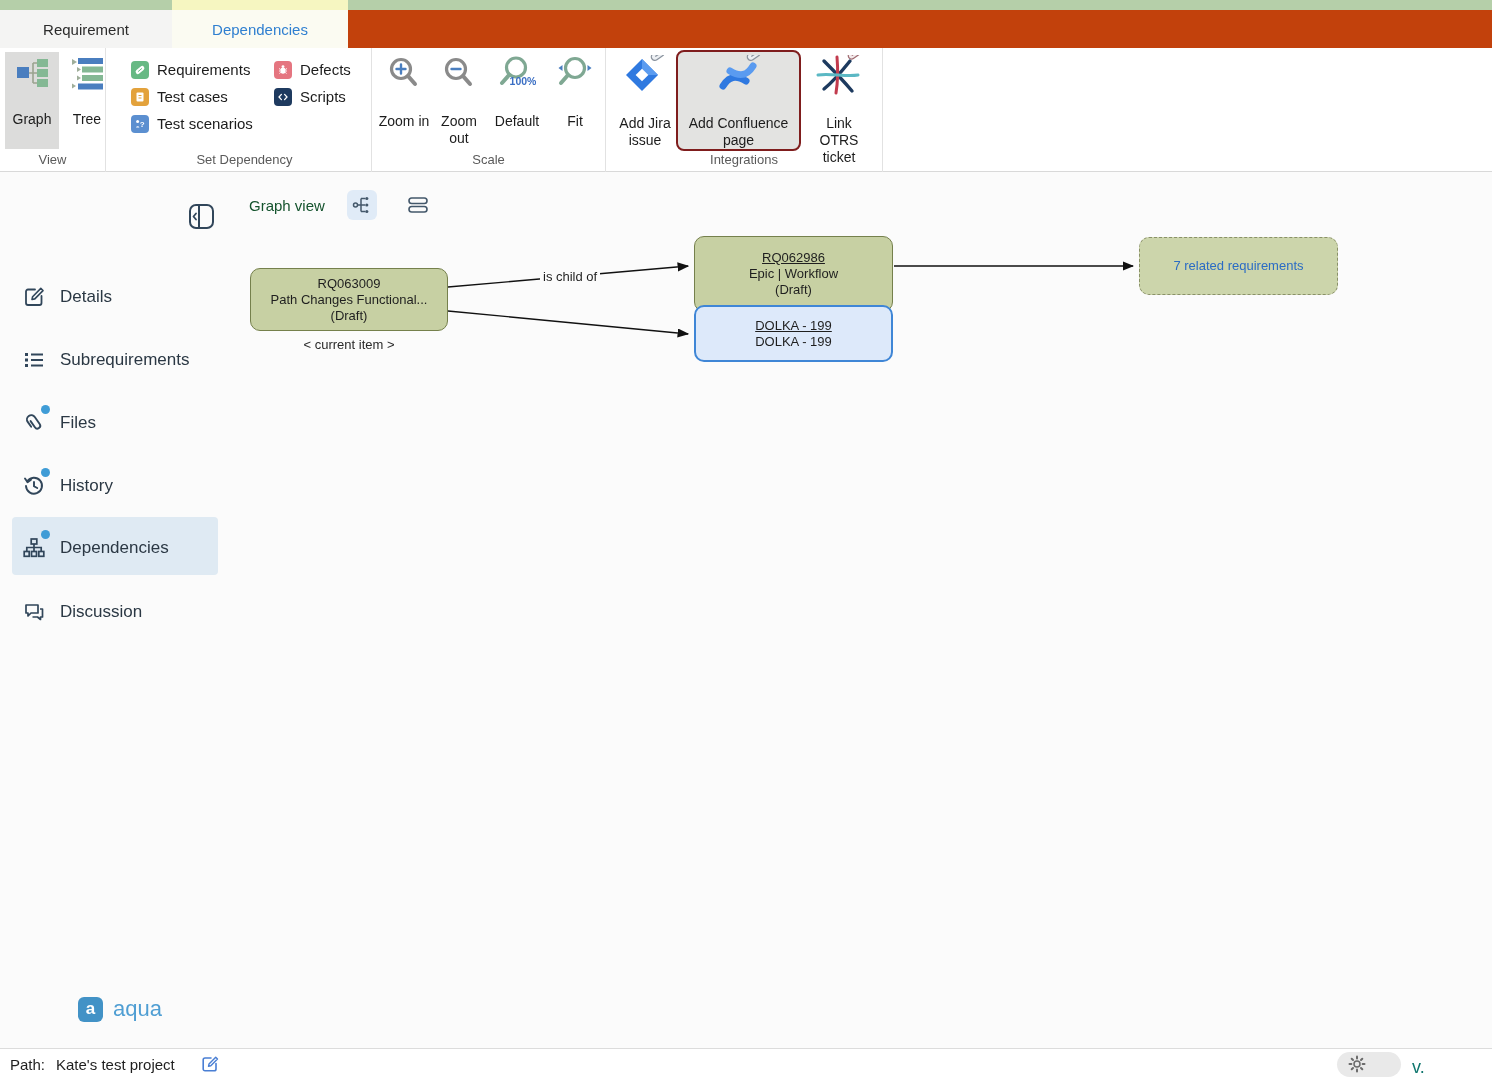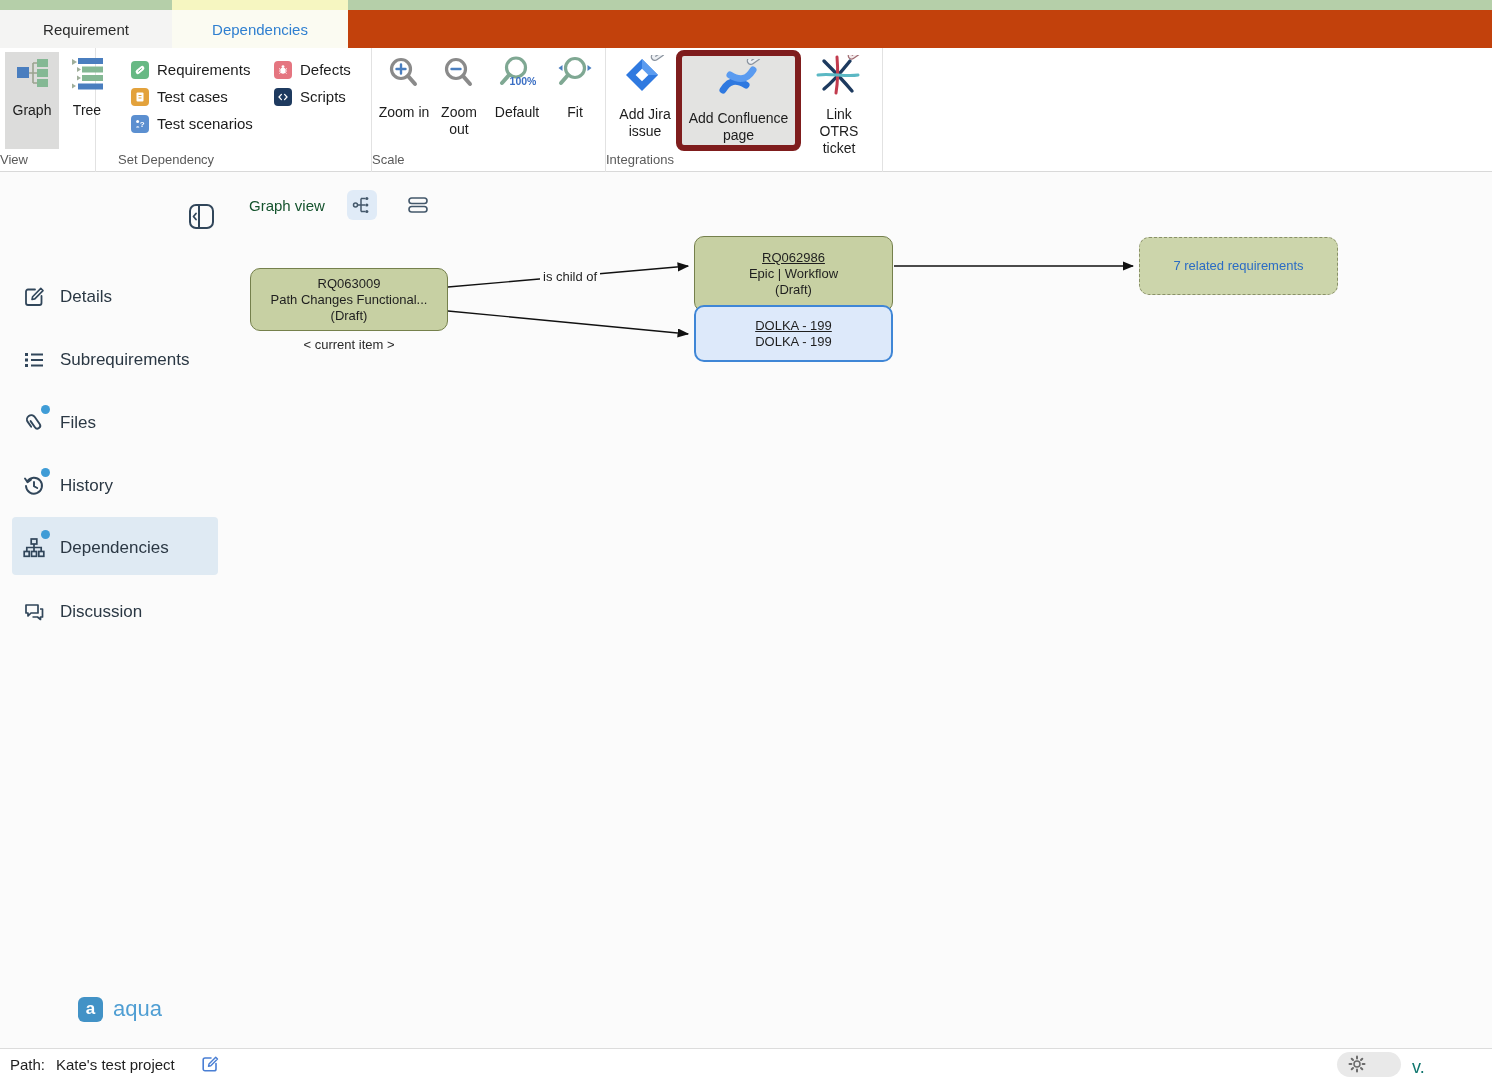--- a/index.html
+++ b/index.html
@@ -14,26 +14,26 @@
   .tab-glow { position:absolute; left:172px; top:0; width:176px; height:10px; background:#f6f6c1; }
   .tabstrip { position:absolute; left:0; top:10px; width:1492px; height:38px; background:#c2410c; }
   .tab { position:absolute; top:0; height:38px; display:flex; align-items:center; justify-content:center;
          font-size:15px; color:#2b2b2b; cursor:default; }
   .tab.req { left:0; width:172px; background:#f4f4f3; }
   .tab.dep { left:172px; width:176px; background:#fbfbf2; color:#2f7fd0; }
   
   .ribbon { position:absolute; left:0; top:48px; width:1492px; height:124px; background:#ffffff;
             border-bottom:1px solid #d9d9d9; }
   .rgroup { position:absolute; top:0; height:124px; border-right:1px solid #e2e2e2; }
-  .glabel { position:absolute; left:0; right:0; bottom:5px; font-size:13px; color:#5a5a5a; }
+  .glabel { position:absolute; left:0; right:0; bottom:5px; text-align:center; font-size:13px; color:#5a5a5a; }
   .rbtn { position:absolute; top:4px; height:97px; display:flex; flex-direction:column; align-items:center;
-          gap:7px; font-size:14px; color:#1c1c1c; text-align:center; line-height:17px; cursor:default; }
+          gap:16px; font-size:14px; color:#1c1c1c; text-align:center; line-height:17px; cursor:default; }
   .rbtn .ric { margin-top:3px; }
   .rbtn.sel { background:#dcdcdb; }
-  .rbtn.hl { border:6px solid #7f1d1d; border-radius:8px; background:#e3e3e1; top:2px; height:101px; }
+  .rbtn.hl { border:2px solid #7f1d1d; border-radius:8px; background:#e3e3e1; top:2px; height:101px; }
   .sditem { position:absolute; display:flex; gap:8px; font-size:15px; color:#1c1c1c;
             height:20px; cursor:default; white-space:nowrap; }
   .chip { width:18px; height:18px; border-radius:4px; display:inline-flex; align-items:center;
           justify-content:center; flex:0 0 18px; }
   
   .collapse-btn { position:absolute; left:188px; top:203px; width:27px; height:27px; cursor:pointer; }
   .viewlabel { position:absolute; left:249px; top:197px; font-size:15px; color:#14532d; }
   .toggle { position:absolute; width:30px; height:30px; border-radius:6px; display:flex; align-items:center;
             justify-content:center; cursor:pointer; }
   .toggle.on { background:#e0ebf7; }
@@ -79,21 +79,21 @@
     <div class="tab-glow"></div>
   </div>
 
   <div class="tabstrip">
     <div class="tab req">Requirement</div>
     <div class="tab dep">Dependencies</div>
   </div>
 
   <div class="ribbon">
 
-    <div class="rgroup" style="left:0;width:96px">
+    <div class="rgroup" style="left:0;width:106px">
       <div class="rbtn sel" style="left:5px;width:54px">
         <span class="ric">
           <svg width="36" height="36" viewBox="0 0 36 36">
             <path d="M15 18 H19 M19 8 H23 M19 18 H23 M19 28 H23 M19 8 V28" stroke="#9aa38f" stroke-width="1.6" fill="none"></path>
             <rect x="3" y="12" width="12" height="11" fill="#4a7ebf"></rect>
             <rect x="23" y="4" width="11" height="8" fill="#84b894"></rect>
             <rect x="23" y="14" width="11" height="8" fill="#84b894"></rect>
             <rect x="23" y="24" width="11" height="8" fill="#84b894"></rect>
           </svg>
         </span>

